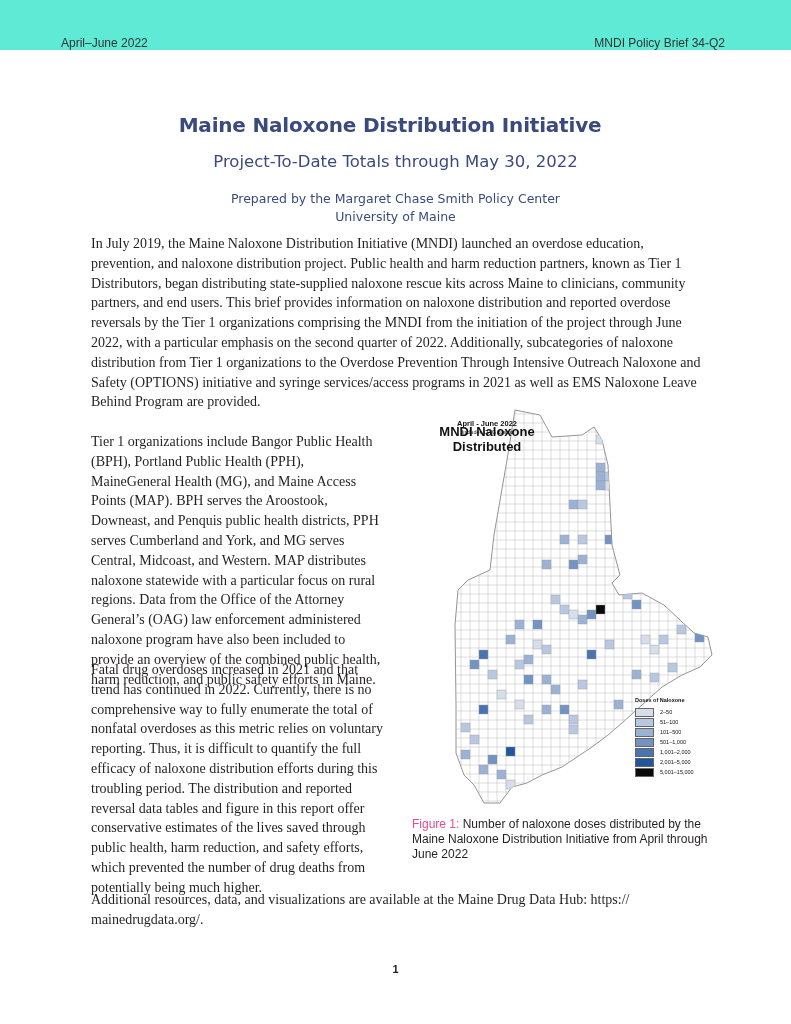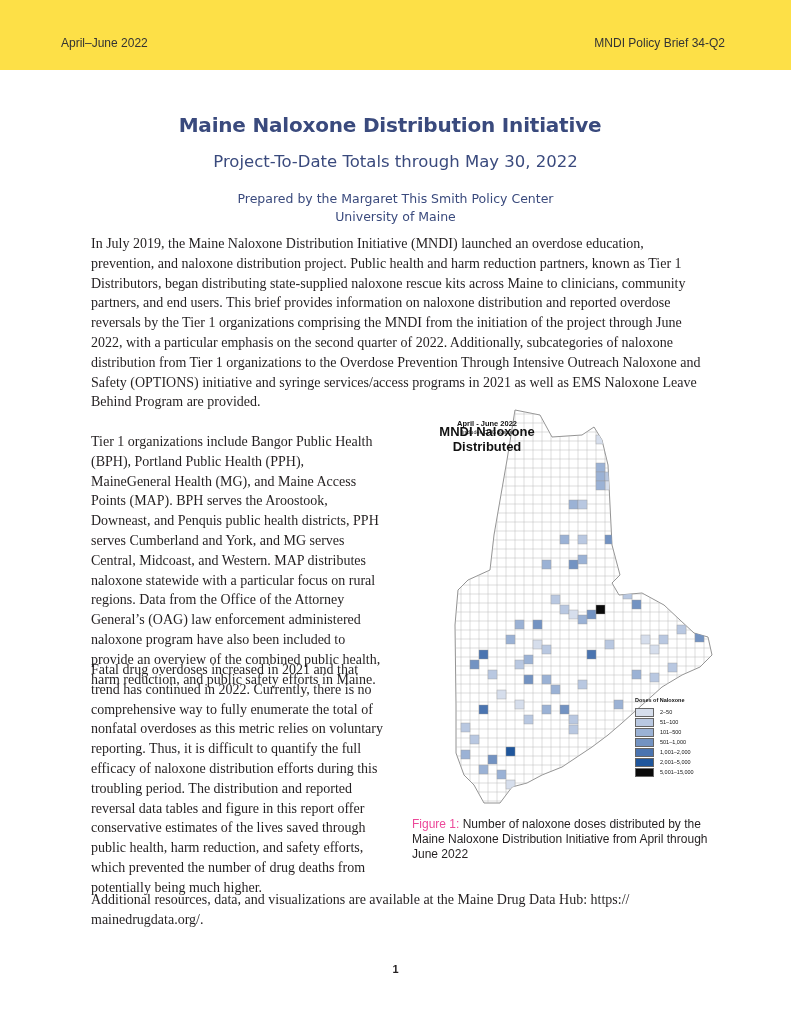--- a/index.html
+++ b/index.html
@@ -1,17 +1,17 @@
 <!DOCTYPE html>
 <html><head>
 <meta charset="utf-8">
 <style>
   html,body{margin:0;padding:0;background:#fff;}
   body{width:791px;height:1024px;position:relative;overflow:hidden;font-family:"Liberation Serif",serif;color:#231f20;}
-  .header-band{position:absolute;left:0;top:0;width:791px;height:70px;background:#fde047;}
+  .header-band{position:absolute;left:0;top:0;width:791px;height:50px;background:#5eead4;}
   .header-left{position:absolute;left:61px;top:36px;font-family:"Liberation Sans",sans-serif;font-size:12px;color:#333;}
   .header-right{position:absolute;right:66px;top:36px;font-family:"Liberation Sans",sans-serif;font-size:12px;color:#333;}
   .title{position:absolute;left:0;width:780px;top:113px;text-align:center;font-family:"DejaVu Sans",sans-serif;font-weight:bold;font-size:20px;color:#3a4a7d;letter-spacing:-0.2px;}
   .subtitle{position:absolute;left:0;width:791px;top:152px;text-align:center;font-family:"DejaVu Sans",sans-serif;font-size:16.5px;color:#3a4a7d;}
   .prepared{position:absolute;left:0;width:791px;top:190px;text-align:center;font-family:"DejaVu Sans",sans-serif;font-size:12.5px;color:#3a4a7d;line-height:18px;}
   .para{position:absolute;font-size:14px;line-height:19.8px;color:#231f20;}
   .p1{left:91px;top:234px;width:610px;}
   .p2{left:91px;top:432px;width:296px;}
   .p3{left:91px;top:660px;width:296px;}
   .p4{left:91px;top:890px;width:610px;}
@@ -33,21 +33,21 @@
 <body>
 
 <div class="header-band">
   <span class="header-left">April–June 2022</span>
   <span class="header-right">MNDI Policy Brief 34-Q2</span>
 </div>
 
 <div class="title">Maine Naloxone Distribution Initiative</div>
 <div class="subtitle">Project-To-Date Totals through May 30, 2022</div>
 <div class="prepared">
-  <div>Prepared by the Margaret This Smith Policy Center</div>
+  <div>Prepared by the Margaret Chase Smith Policy Center</div>
   <div>University of Maine</div>
 </div>
 
 <div class="para p1">In July 2019, the Maine Naloxone Distribution Initiative (MNDI) launched an overdose education, prevention, and naloxone distribution project. Public health and harm reduction partners, known as Tier 1 Distributors, began distributing state-supplied naloxone rescue kits across Maine to clinicians, community partners, and end users. This brief provides information on naloxone distribution and reported overdose reversals by the Tier 1 organizations comprising the MNDI from the initiation of the project through June 2022, with a particular emphasis on the second quarter of 2022. Additionally, subcategories of naloxone distribution from Tier 1 organizations to the Overdose Prevention Through Intensive Outreach Naloxone and Safety (OPTIONS) initiative and syringe services/access programs in 2021 as well as EMS Naloxone Leave Behind Program are provided.</div>
 <div class="para p2">Tier 1 organizations include Bangor Public Health (BPH), Portland Public Health (PPH), MaineGeneral Health (MG), and Maine Access Points (MAP). BPH serves the Aroostook, Downeast, and Penquis public health districts, PPH serves Cumberland and York, and MG serves Central, Midcoast, and Western. MAP distributes naloxone statewide with a particular focus on rural regions. Data from the Office of the Attorney General’s (OAG) law enforcement administered naloxone program have also been included to provide an overview of the combined public health, harm reduction, and public safety efforts in Maine.</div>
 <div class="para p3">Fatal drug overdoses increased in 2021 and that trend has continued in 2022. Currently, there is no comprehensive way to fully enumerate the total of nonfatal overdoses as this metric relies on voluntary reporting. Thus, it is difficult to quantify the full efficacy of naloxone distribution efforts during this troubling period. The distribution and reported reversal data tables and figure in this report offer conservative estimates of the lives saved through public health, harm reduction, and safety efforts, which prevented the number of drug deaths from potentially being much higher.</div>
 <div class="para p4">Additional resources, data, and visualizations are available at the Maine Drug Data Hub: https:// mainedrugdata.org/.</div>
 
 <div class="map-wrap">
   <svg id="map-svg" width="310" height="400" viewBox="0 0 310 400">

